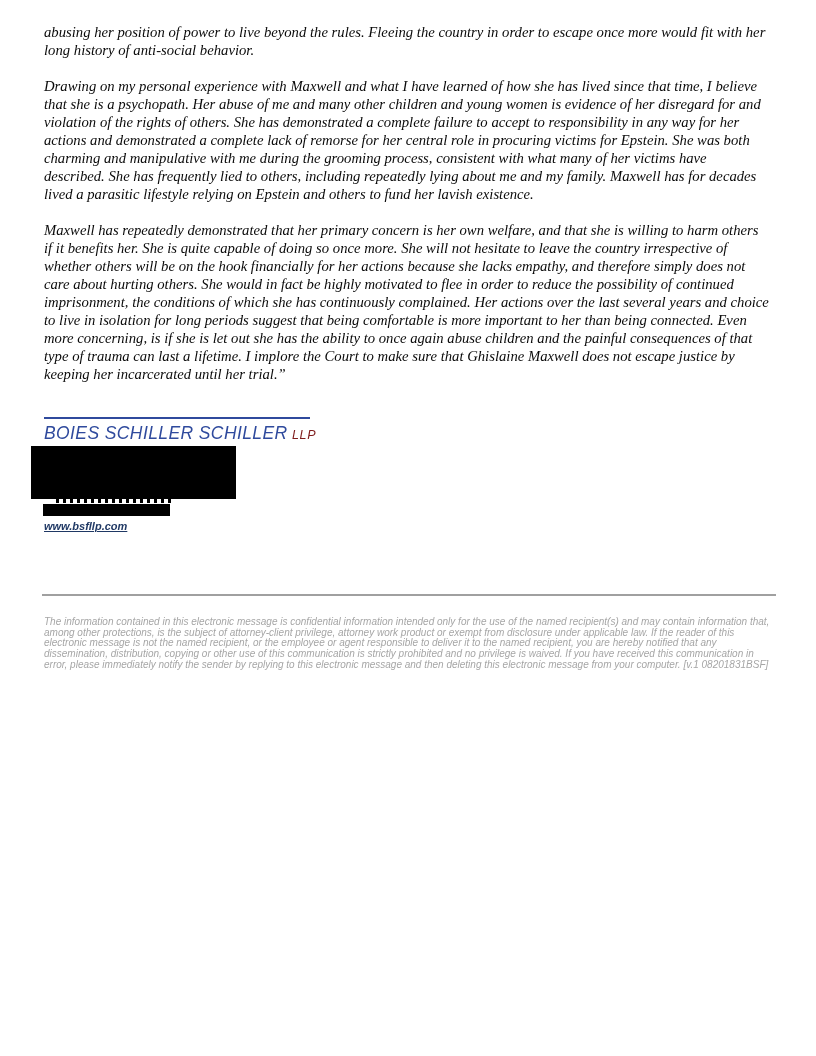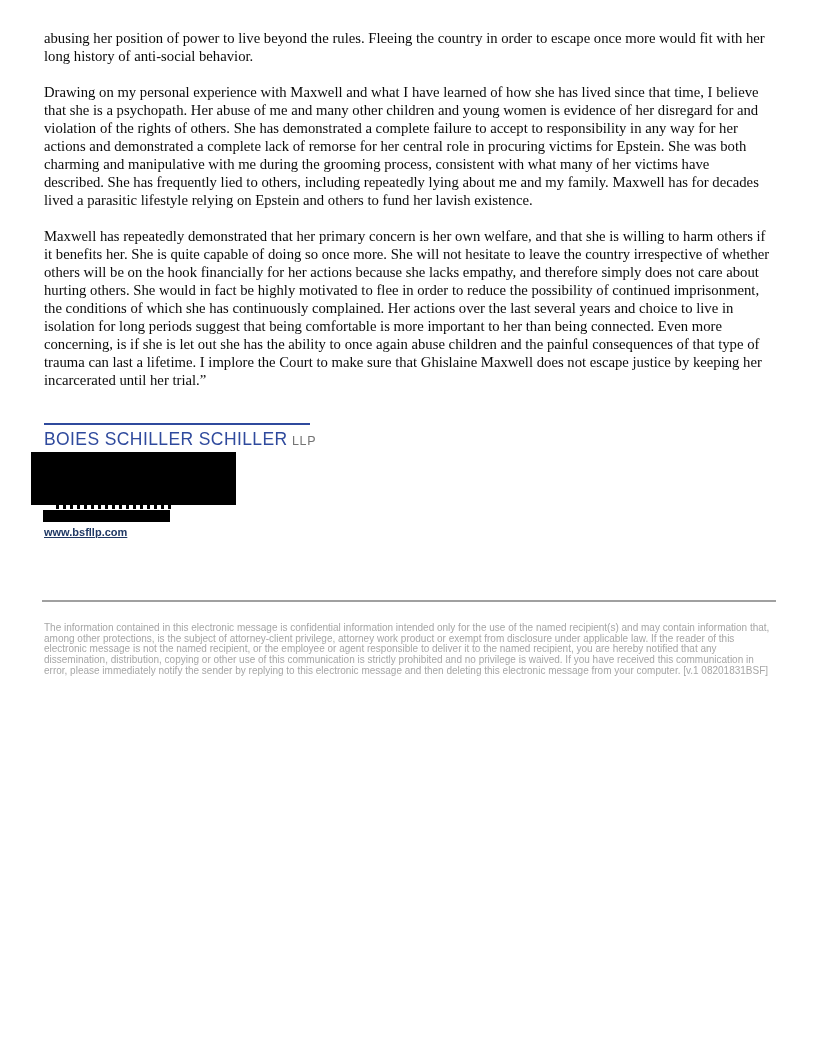--- a/index.html
+++ b/index.html
@@ -2,24 +2,25 @@
 <html><head>
 <meta charset="utf-8">
 <style>
   html, body { margin: 0; padding: 0; background: #ffffff; }
   .page {
     position: relative;
     width: 816px;
     height: 1056px;
     background: #ffffff;
     box-sizing: border-box;
-    padding: 29px 46px 0 44px;
+    padding: 23px 46px 0 44px;
     font-family: "Liberation Serif", serif;
     color: #0a0a0a;
     overflow: hidden;
+    font-style: italic;
   }
   .body-text p {
     margin: 0 0 18px 0;
     font-size: 14.7px;
     line-height: 18px;
     color: #0a0a0a;
   }
   .signature-block {
     margin-top: 34px;
     font-family: "Liberation Sans", sans-serif;
@@ -49,21 +50,21 @@
     white-space: nowrap;
   }
   .firm-name {
     font-size: 17.5px;
     color: #2F4A9D;
     letter-spacing: 0.4px;
     font-weight: 400;
   }
   .firm-suffix {
     font-size: 12.5px;
-    color: #737373;
+    color: #7f1d1d;
     letter-spacing: 0.6px;
   }
   .redaction-large {
     width: 205px;
     height: 53px;
     background: #000000;
     margin: 2px 0 0 -13px;
   }
   .redaction-fragment {
     height: 4px;

